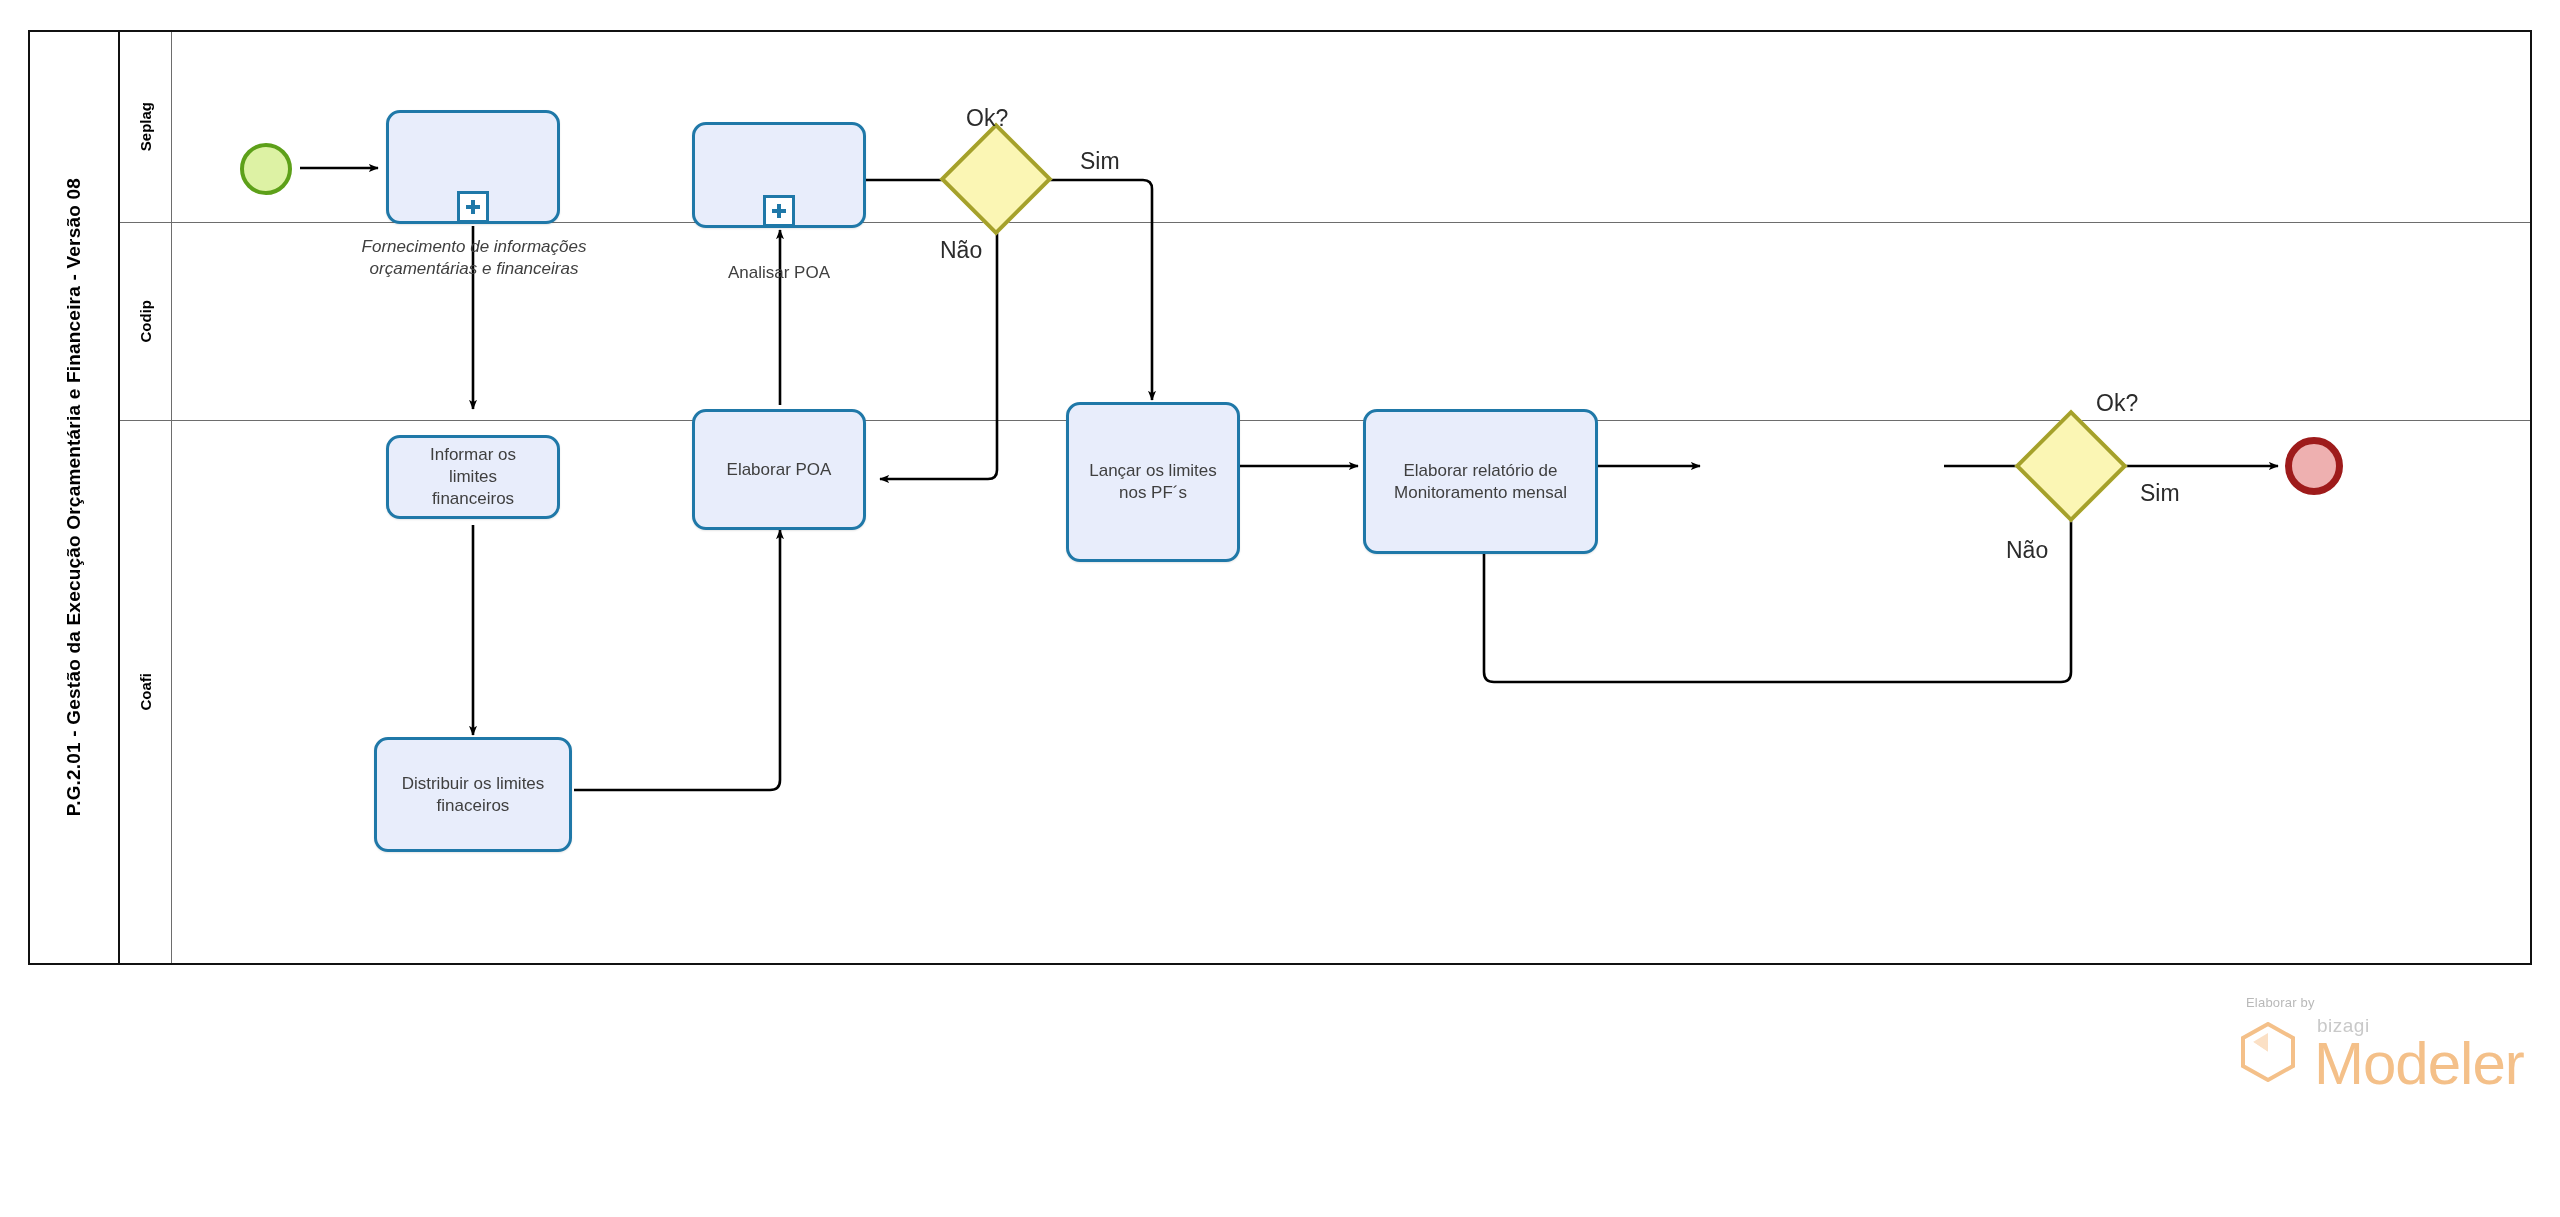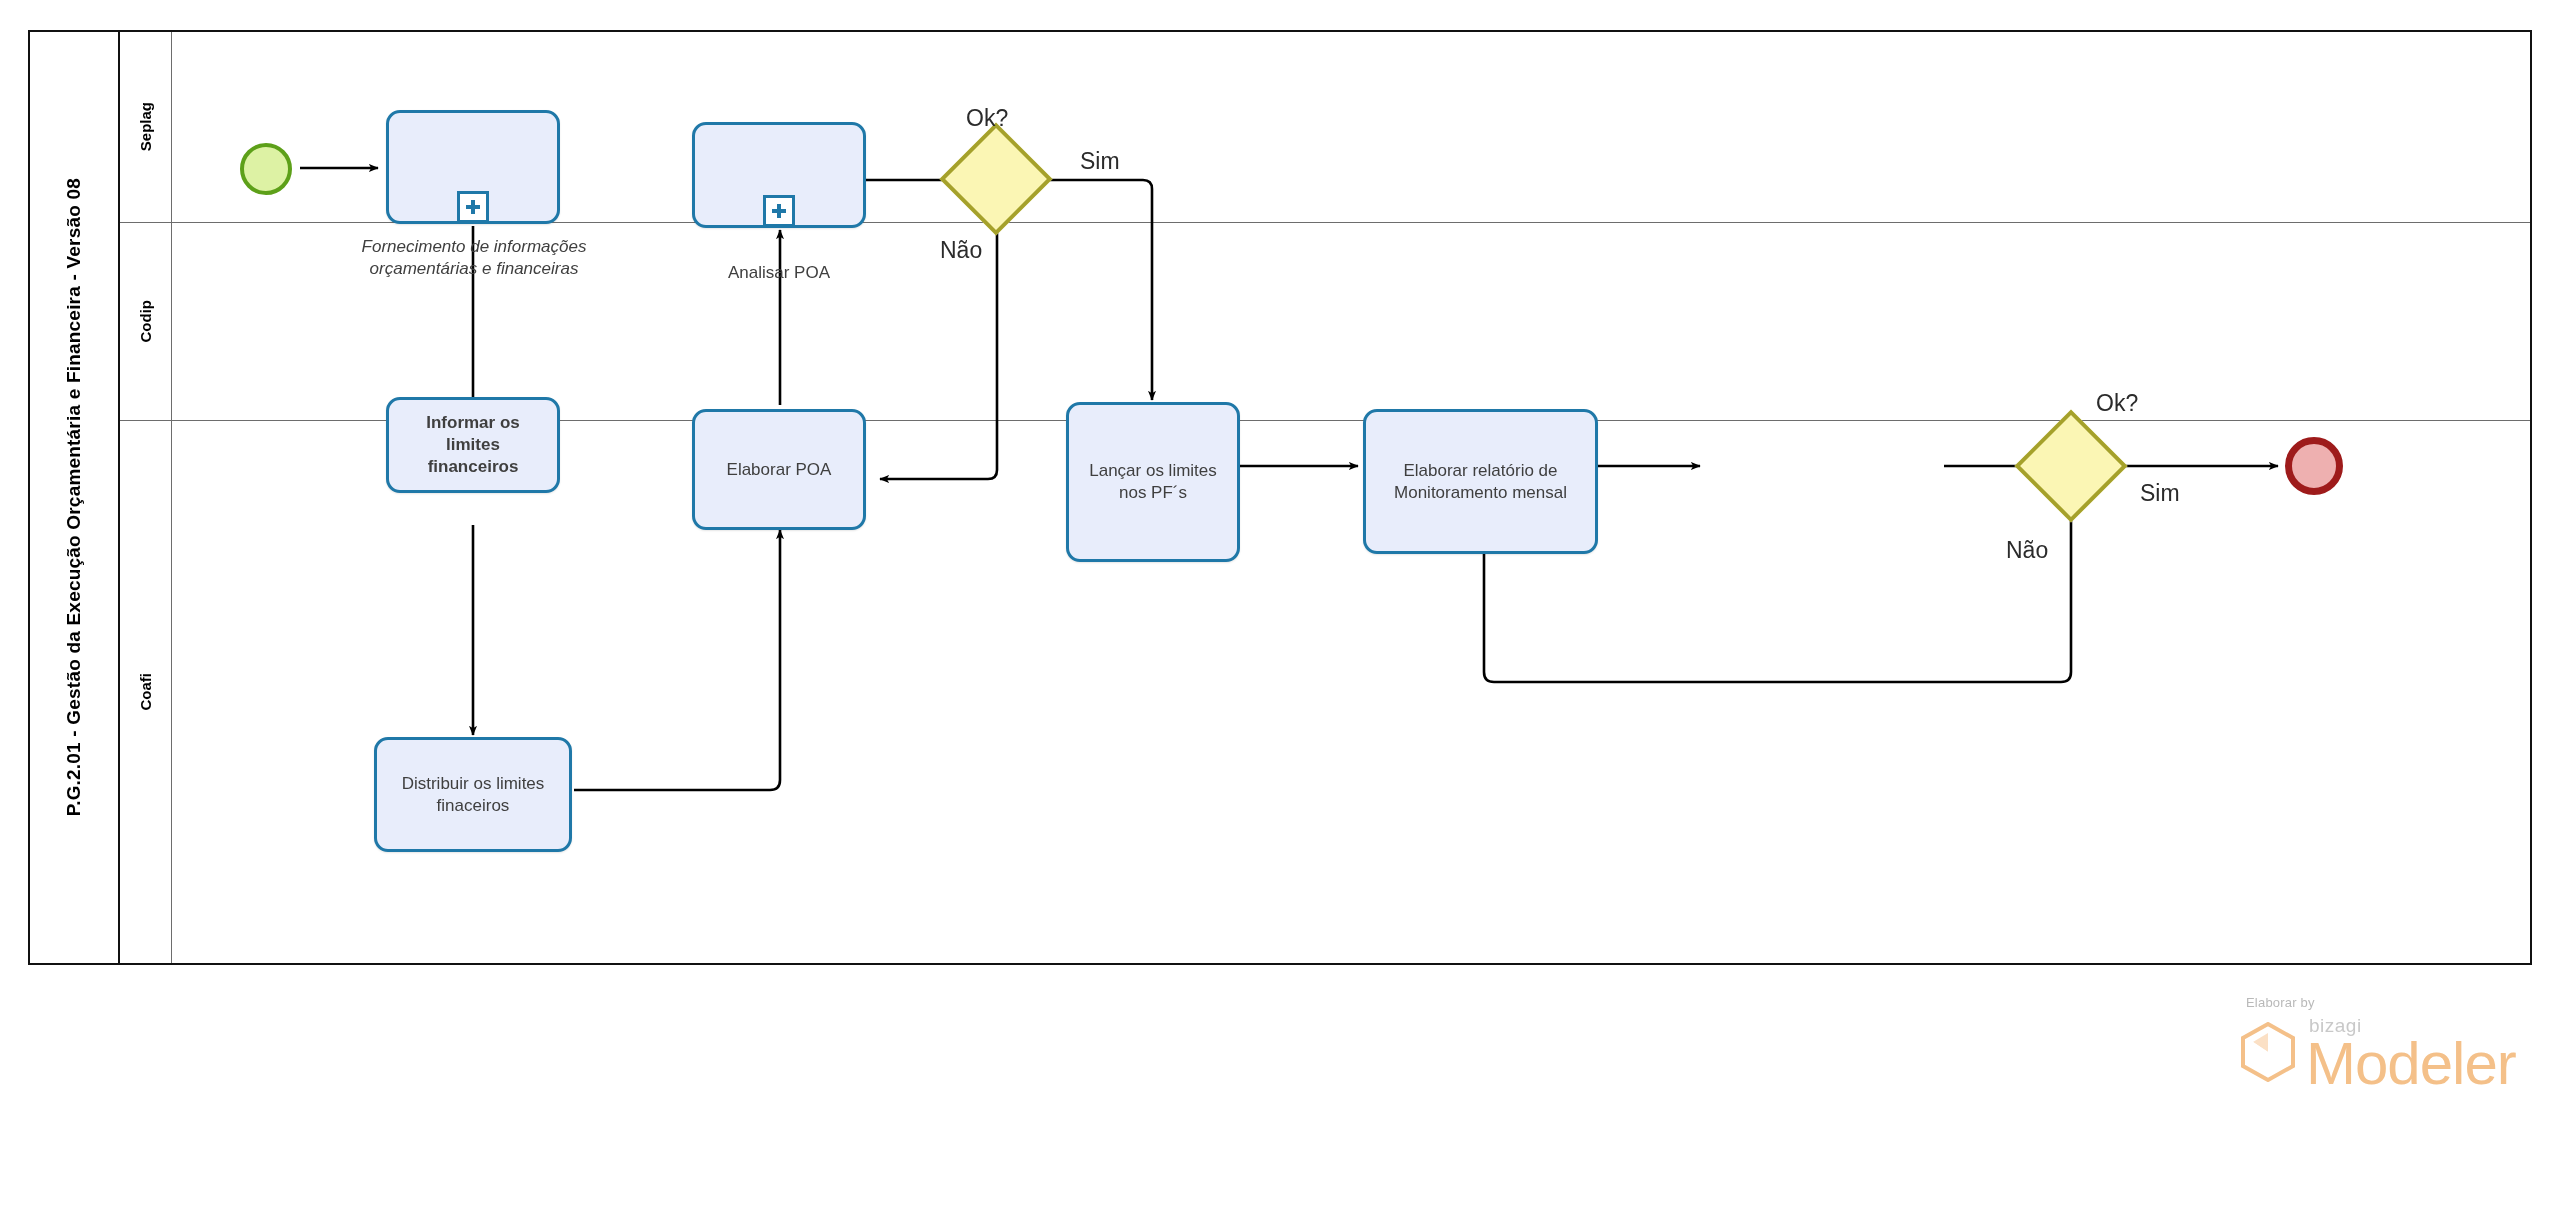--- a/index.html
+++ b/index.html
@@ -84,21 +84,21 @@
 
   .flow-label{
     position:absolute;font-size:23px;color:#2b2b2b;white-space:nowrap;
   }
 
   
   .watermark{position:absolute;left:2240px;top:995px;width:290px;}
   .wm-powered{font-size:13px;color:#b9b9b9;margin:0 0 6px 6px;letter-spacing:.2px;}
   .wm-row{display:flex;align-items:center;gap:10px;}
   .wm-mark{flex:0 0 auto;}
-  .wm-text{line-height:1;}
+  .wm-text{line-height:1;margin-left:8px;}
   .wm-bizagi{font-size:19px;color:#c9c9c9;letter-spacing:.5px;margin-left:3px;}
   .wm-modeler{font-size:60px;color:#f4c089;letter-spacing:-1px;line-height:.95;}
 </style>
 </head>
 <body>
 
 <div id="canvas">
 
   <div class="pool">
 
@@ -184,21 +184,21 @@
   </div>
   <div class="ext-label" style="left: 672px; top: 262px; width: 214px; white-space: pre-line;">Analisar POA</div>
 
   <div class="gateway" style="left:956px;top:139px;width:80px;height:80px;">
     <div class="diam"></div>
   </div>
   <div class="flow-label" style="left:966px;top:105px;">Ok?</div>
   <div class="flow-label" style="left:1080px;top:148px;">Sim</div>
   <div class="flow-label" style="left:940px;top:237px;">Não</div>
 
-  <div class="node task" style="left:386px;top:397px;width:174px;height:96px;font-weight:bold;">
+  <div class="node task" style="left:386px;top:435px;width:174px;height:84px;">
     <span style="white-space: pre-line;">Informar os
 limites
 financeiros</span>
   </div>
 
   <div class="node task" style="left:692px;top:409px;width:174px;height:121px;">
     <span style="white-space: pre-line;">Elaborar POA</span>
   </div>
 
   <div class="node task" style="left:1066px;top:402px;width:174px;height:160px;">

